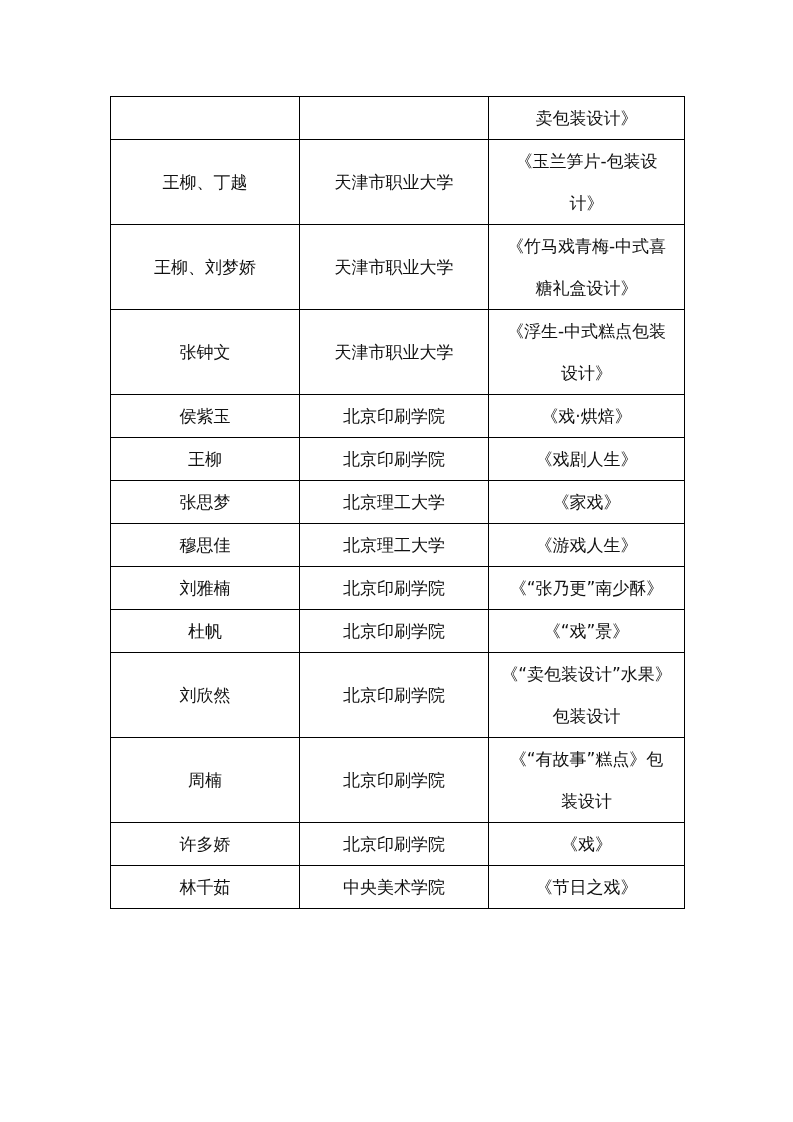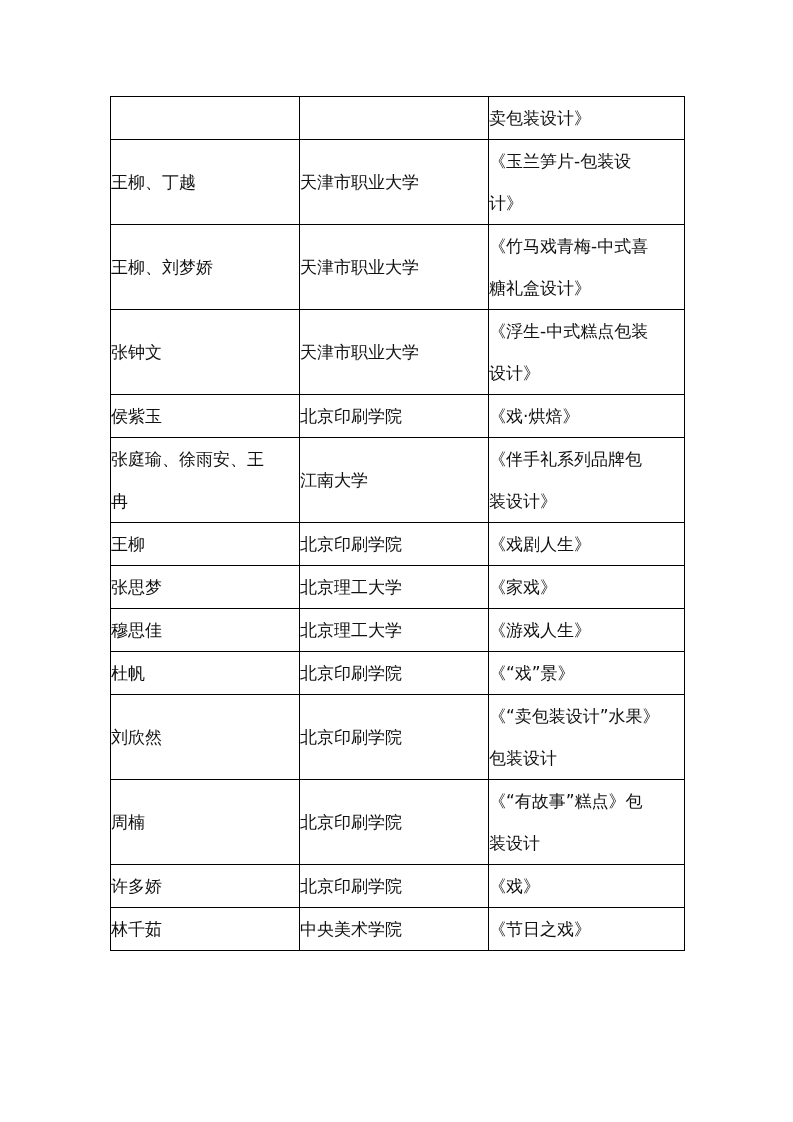--- a/index.html
+++ b/index.html
@@ -24,21 +24,21 @@
     table.awards {
       position: absolute;
       left: 110px;
       top: 96px;
       border-collapse: collapse;
       table-layout: fixed;
       width: 574px;
     }
     table.awards td {
       border: 1px solid #000000;
-      text-align: left;
+      text-align: center;
       vertical-align: middle;
       font-size: 17px;
       line-height: 42px;
       padding: 0 0;
       box-sizing: border-box;
       word-break: break-all;
     }
     col.c1 { width: 189px; }
     col.c2 { width: 189px; }
     col.c3 { width: 196px; }
@@ -108,33 +108,20 @@
           <td>
             <span class="line">侯紫玉</span>
           </td>
           <td>
             <span class="line">北京印刷学院</span>
           </td>
           <td>
             <span class="line">《戏·烘焙》</span>
           </td>
         </tr>
-        <tr class="h2">
-          <td>
-            <span class="line">张庭瑜、徐雨安、王</span>
-            <span class="line">冉</span>
-          </td>
-          <td>
-            <span class="line">江南大学</span>
-          </td>
-          <td>
-            <span class="line">《伴手礼系列品牌包</span>
-            <span class="line">装设计》</span>
-          </td>
-        </tr>
         <tr class="h1">
           <td>
             <span class="line">王柳</span>
           </td>
           <td>
             <span class="line">北京印刷学院</span>
           </td>
           <td>
             <span class="line">《戏剧人生》</span>
           </td>
@@ -152,20 +139,31 @@
         </tr>
         <tr class="h1">
           <td>
             <span class="line">穆思佳</span>
           </td>
           <td>
             <span class="line">北京理工大学</span>
           </td>
           <td>
             <span class="line">《游戏人生》</span>
+          </td>
+        </tr>
+        <tr class="h1">
+          <td>
+            <span class="line">刘雅楠</span>
+          </td>
+          <td>
+            <span class="line">北京印刷学院</span>
+          </td>
+          <td>
+            <span class="line">《“张乃更”南少酥》</span>
           </td>
         </tr>
         <tr class="h1">
           <td>
             <span class="line">杜帆</span>
           </td>
           <td>
             <span class="line">北京印刷学院</span>
           </td>
           <td>

